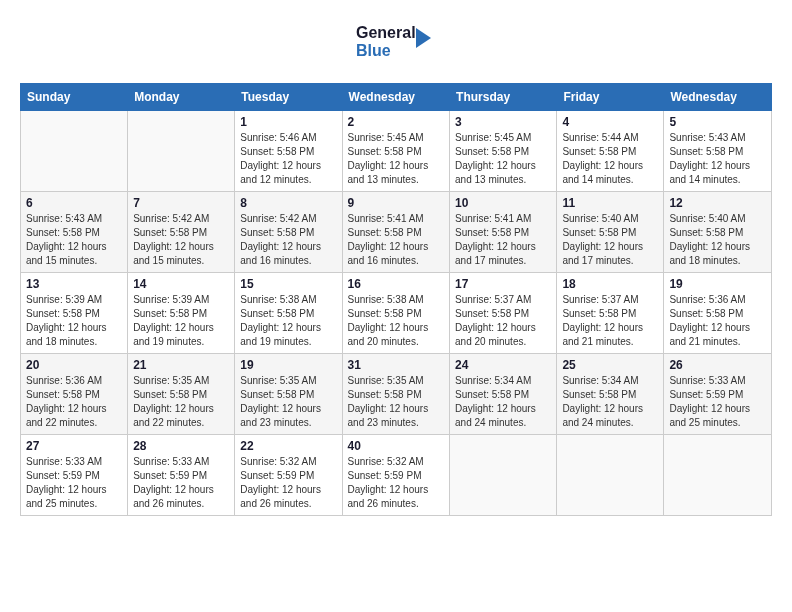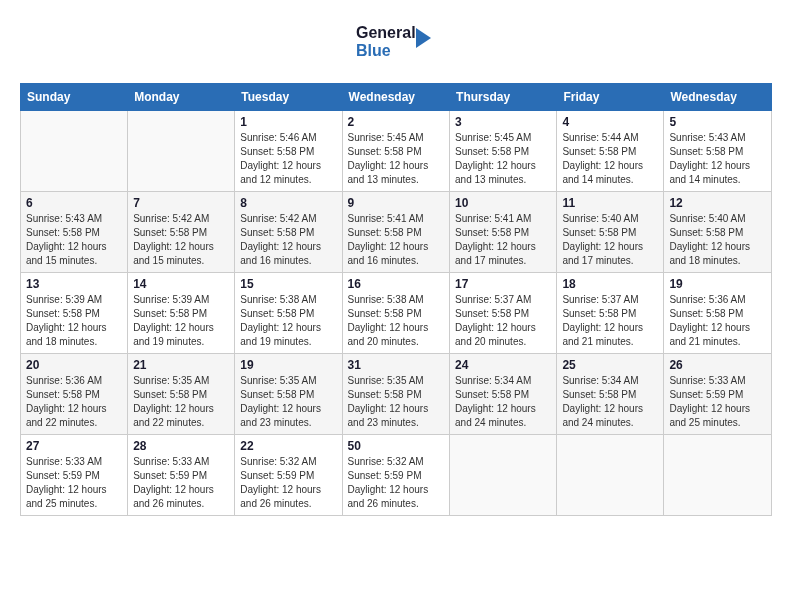--- a/index.html
+++ b/index.html
@@ -314,21 +314,21 @@
 and 26 minutes.</div>
         </td>
         <td>
           <div class="day-number">22</div>
           <div class="day-info" style="white-space: pre-line;">Sunrise: 5:32 AM
 Sunset: 5:59 PM
 Daylight: 12 hours
 and 26 minutes.</div>
         </td>
         <td>
-          <div class="day-number">50</div>
+          <div class="day-number">40</div>
           <div class="day-info" style="white-space: pre-line;">Sunrise: 5:32 AM
 Sunset: 5:59 PM
 Daylight: 12 hours
 and 26 minutes.</div>
         </td>
         <td class="empty-cell"></td>
         <td class="empty-cell"></td>
         <td class="empty-cell"></td>
       </tr>
     </tbody>

